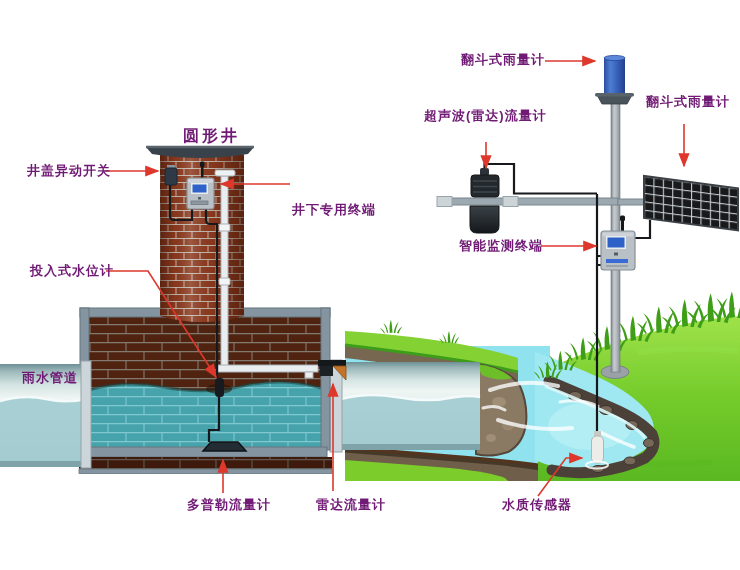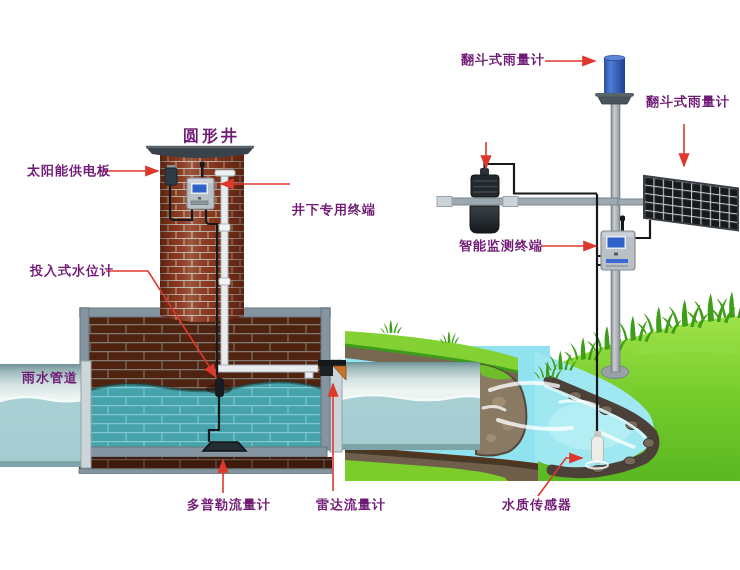--- a/index.html
+++ b/index.html
@@ -305,24 +305,25 @@
     <path d="M333,491 V384" marker-end="url(#arr)"></path>
     <path d="M545,61 H595" marker-end="url(#arr)"></path>
     <path d="M684,124 V166" marker-end="url(#arr)"></path>
     <path d="M486,142 V168" marker-end="url(#arr)"></path>
     <path d="M541,246 H596" marker-end="url(#arr)"></path>
     <path d="M538,496 L566,458 H582" marker-end="url(#arr)"></path>
   </g>
 </svg>
 
 <div class="lbl lbl-title" id="lbl-well-title">圆形井</div>
-<div class="lbl" id="lbl-cover-switch">太阳能供电板</div>
+<div class="lbl" id="lbl-cover-switch">井盖异动开关</div>
 <div class="lbl" id="lbl-underground-terminal">井下专用终端</div>
 <div class="lbl" id="lbl-level-gauge">投入式水位计</div>
 <div class="lbl" id="lbl-rain-pipe">雨水管道</div>
 <div class="lbl" id="lbl-doppler">多普勒流量计</div>
 <div class="lbl" id="lbl-radar">雷达流量计</div>
 <div class="lbl" id="lbl-rain-gauge">翻斗式雨量计</div>
 <div class="lbl" id="lbl-solar">翻斗式雨量计</div>
+<div class="lbl" id="lbl-ultrasonic">超声波(雷达)流量计</div>
 <div class="lbl" id="lbl-smart-terminal">智能监测终端</div>
 <div class="lbl" id="lbl-water-sensor">水质传感器</div>
 
 </div>
 
 </body></html>

